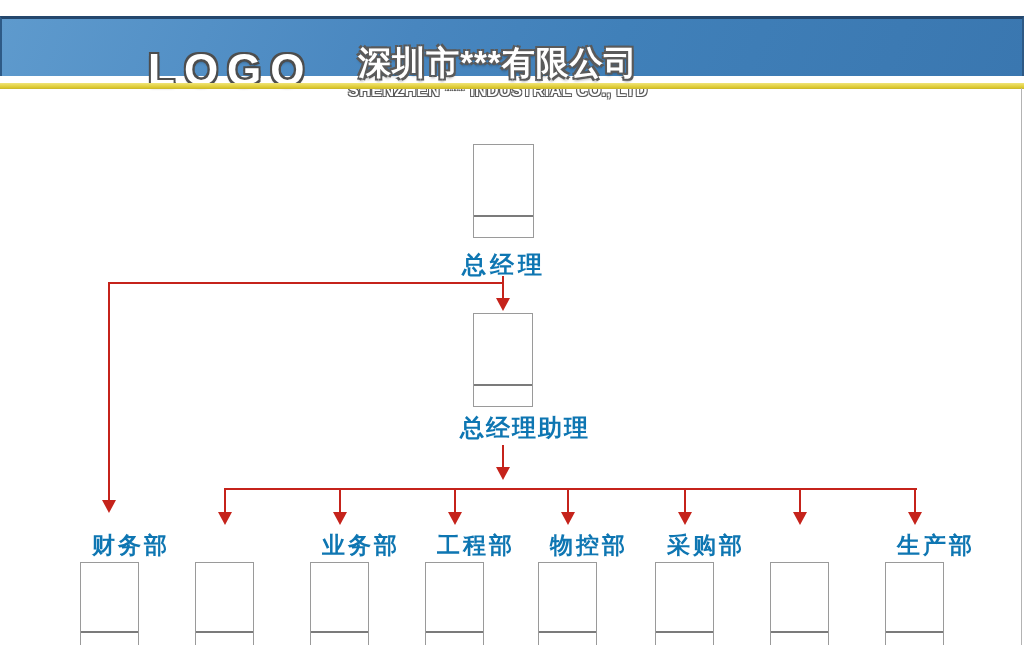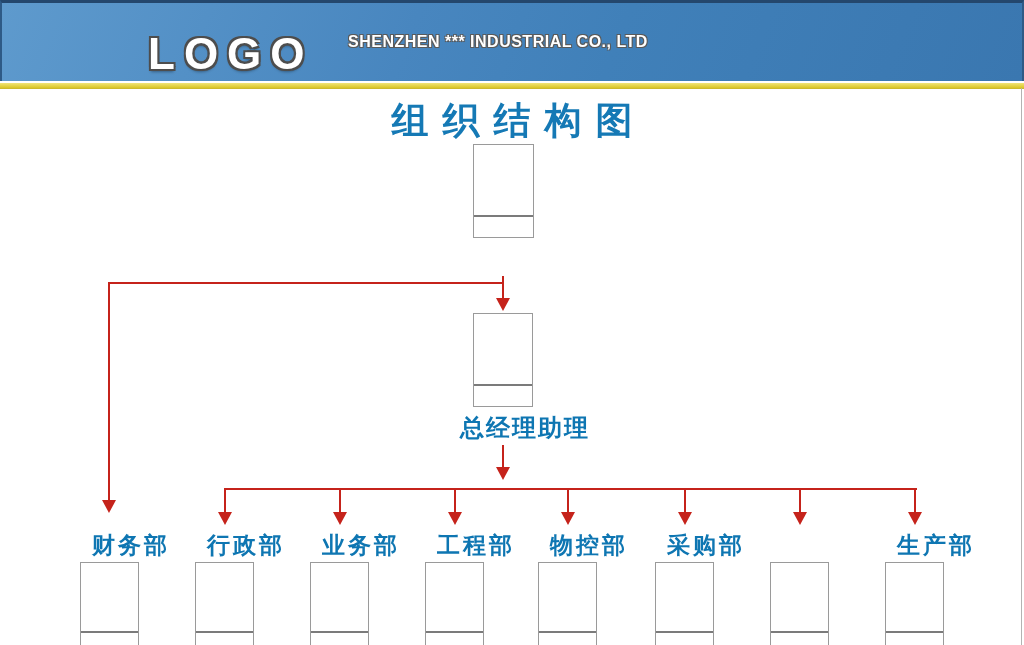--- a/index.html
+++ b/index.html
@@ -3,21 +3,21 @@
 <meta charset="utf-8">
 <style>
   html,body{margin:0;padding:0;background:#e9e9e9;}
   .page{
     position:relative;width:1024px;height:645px;margin:0 auto;
     background:#ffffff;overflow:hidden;
     font-family:"Liberation Sans","DejaVu Sans",sans-serif;
   }
   
   .banner{
-    position:absolute;left:0;top:0;width:1024px;height:81px;
+    position:absolute;left:0;top:16px;width:1024px;height:60px;
     background:linear-gradient(112deg,#5e9acd 0%,#4886bf 40%,#4080b9 60%,#3a77b0 100%);
     border-top:3px solid #24476d;
     border-left:2px solid #2e5a86;border-right:2px solid #2e5a86;
     box-sizing:border-box;
     text-align:center;
   }
   .gold-strip{
     position:absolute;left:0;top:83px;width:1024px;height:6px;
     background:linear-gradient(#f0e478,#ddca31 70%,#c9b52a);
   }
@@ -71,30 +71,31 @@
   }
 </style>
 </head>
 <body>
 
 <div class="page">
 
   <div class="banner">
     <div class="logo-text">LOGO</div>
     <div class="company">
+      <div class="company-cn">深圳市***有限公司</div>
       <div class="company-en">SHENZHEN *** INDUSTRIAL CO., LTD</div>
     </div>
   </div>
   <div class="gold-strip"></div>
 
-  <div class="page-title">组织结构图</div>
 
   <div class="pbox" style="left:473px;top:144px;width:61px;height:94px;">
     <div class="strip"></div>
   </div>
+  <div class="blabel" style="left:404px;top:249px;width:200px;">总经理</div>
 
   <div class="rline" style="left:502px;top:276px;width:2px;height:8px;"></div>
   <div class="rline" style="left:108px;top:282px;width:396px;height:2px;"></div>
   <div class="rline" style="left:502px;top:282px;width:2px;height:18px;"></div>
   <div class="arrowhead" style="left:496px;top:298px;"></div>
   <div class="rline" style="left:108px;top:282px;width:2px;height:220px;"></div>
   <div class="arrowhead" style="left:102px;top:500px;"></div>
 
   <div class="pbox" style="left:473px;top:313px;width:60px;height:94px;">
     <div class="strip"></div>
@@ -114,21 +115,20 @@
   <div class="rline" style="left:567px;top:488px;width:2px;height:26px;"></div>
   <div class="arrowhead" style="left:561px;top:512px;"></div>
   <div class="rline" style="left:684px;top:488px;width:2px;height:26px;"></div>
   <div class="arrowhead" style="left:678px;top:512px;"></div>
   <div class="rline" style="left:799px;top:488px;width:2px;height:26px;"></div>
   <div class="arrowhead" style="left:793px;top:512px;"></div>
   <div class="rline" style="left:914px;top:488px;width:2px;height:26px;"></div>
   <div class="arrowhead" style="left:908px;top:512px;"></div>
 
   <div class="blabel small" style="left:50px;top:530px;width:120px;">财务部</div>
-  <div class="blabel small" style="left:165px;top:530px;width:120px;">行政部</div>
   <div class="blabel small" style="left:280px;top:530px;width:120px;">业务部</div>
   <div class="blabel small" style="left:395px;top:530px;width:120px;">工程部</div>
   <div class="blabel small" style="left:508px;top:530px;width:120px;">物控部</div>
   <div class="blabel small" style="left:625px;top:530px;width:120px;">采购部</div>
   <div class="blabel small" style="left:855px;top:530px;width:120px;">生产部</div>
 
   <div class="pbox" style="left:80px;top:562px;width:59px;height:96px;">
       <div class="strip-top70"></div>
     </div>
   <div class="pbox" style="left:195px;top:562px;width:59px;height:96px;">

